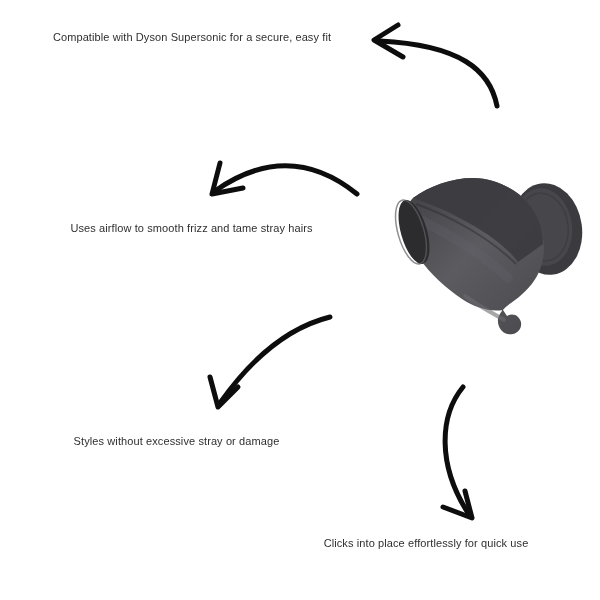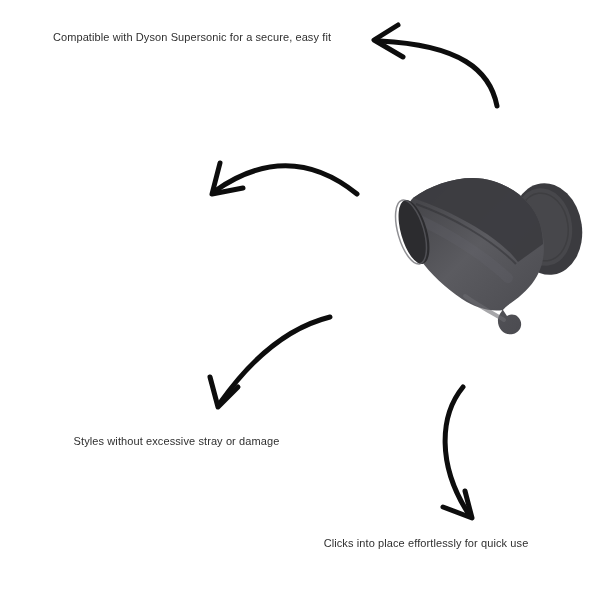--- a/index.html
+++ b/index.html
@@ -54,20 +54,21 @@
   .p-disc{ fill:var(--product_dark); }
   .p-disc-face{ fill:var(--product_face); }
   .p-opening{ fill:var(--product_opening); }
 </style>
 </head>
 <body>
 
 <div class="canvas">
 
   <div class="callout c1">Compatible with Dyson Supersonic for a secure, easy fit</div>
+  <div class="callout c2">Uses airflow to smooth frizz and tame stray hairs</div>
   <div class="callout c3">Styles without excessive stray or damage</div>
   <div class="callout c4">Clicks into place effortlessly for quick use</div>
 
   <svg class="arrows" viewBox="0 0 600 600" aria-hidden="true">
     <g>
       <path d="M497,106 C490,70 460,45 380,41"></path>
       <path d="M398,25 L374,40 L403,57"></path>
     </g>
     <g>
       <path d="M357,194 Q289,139 215,191"></path>

